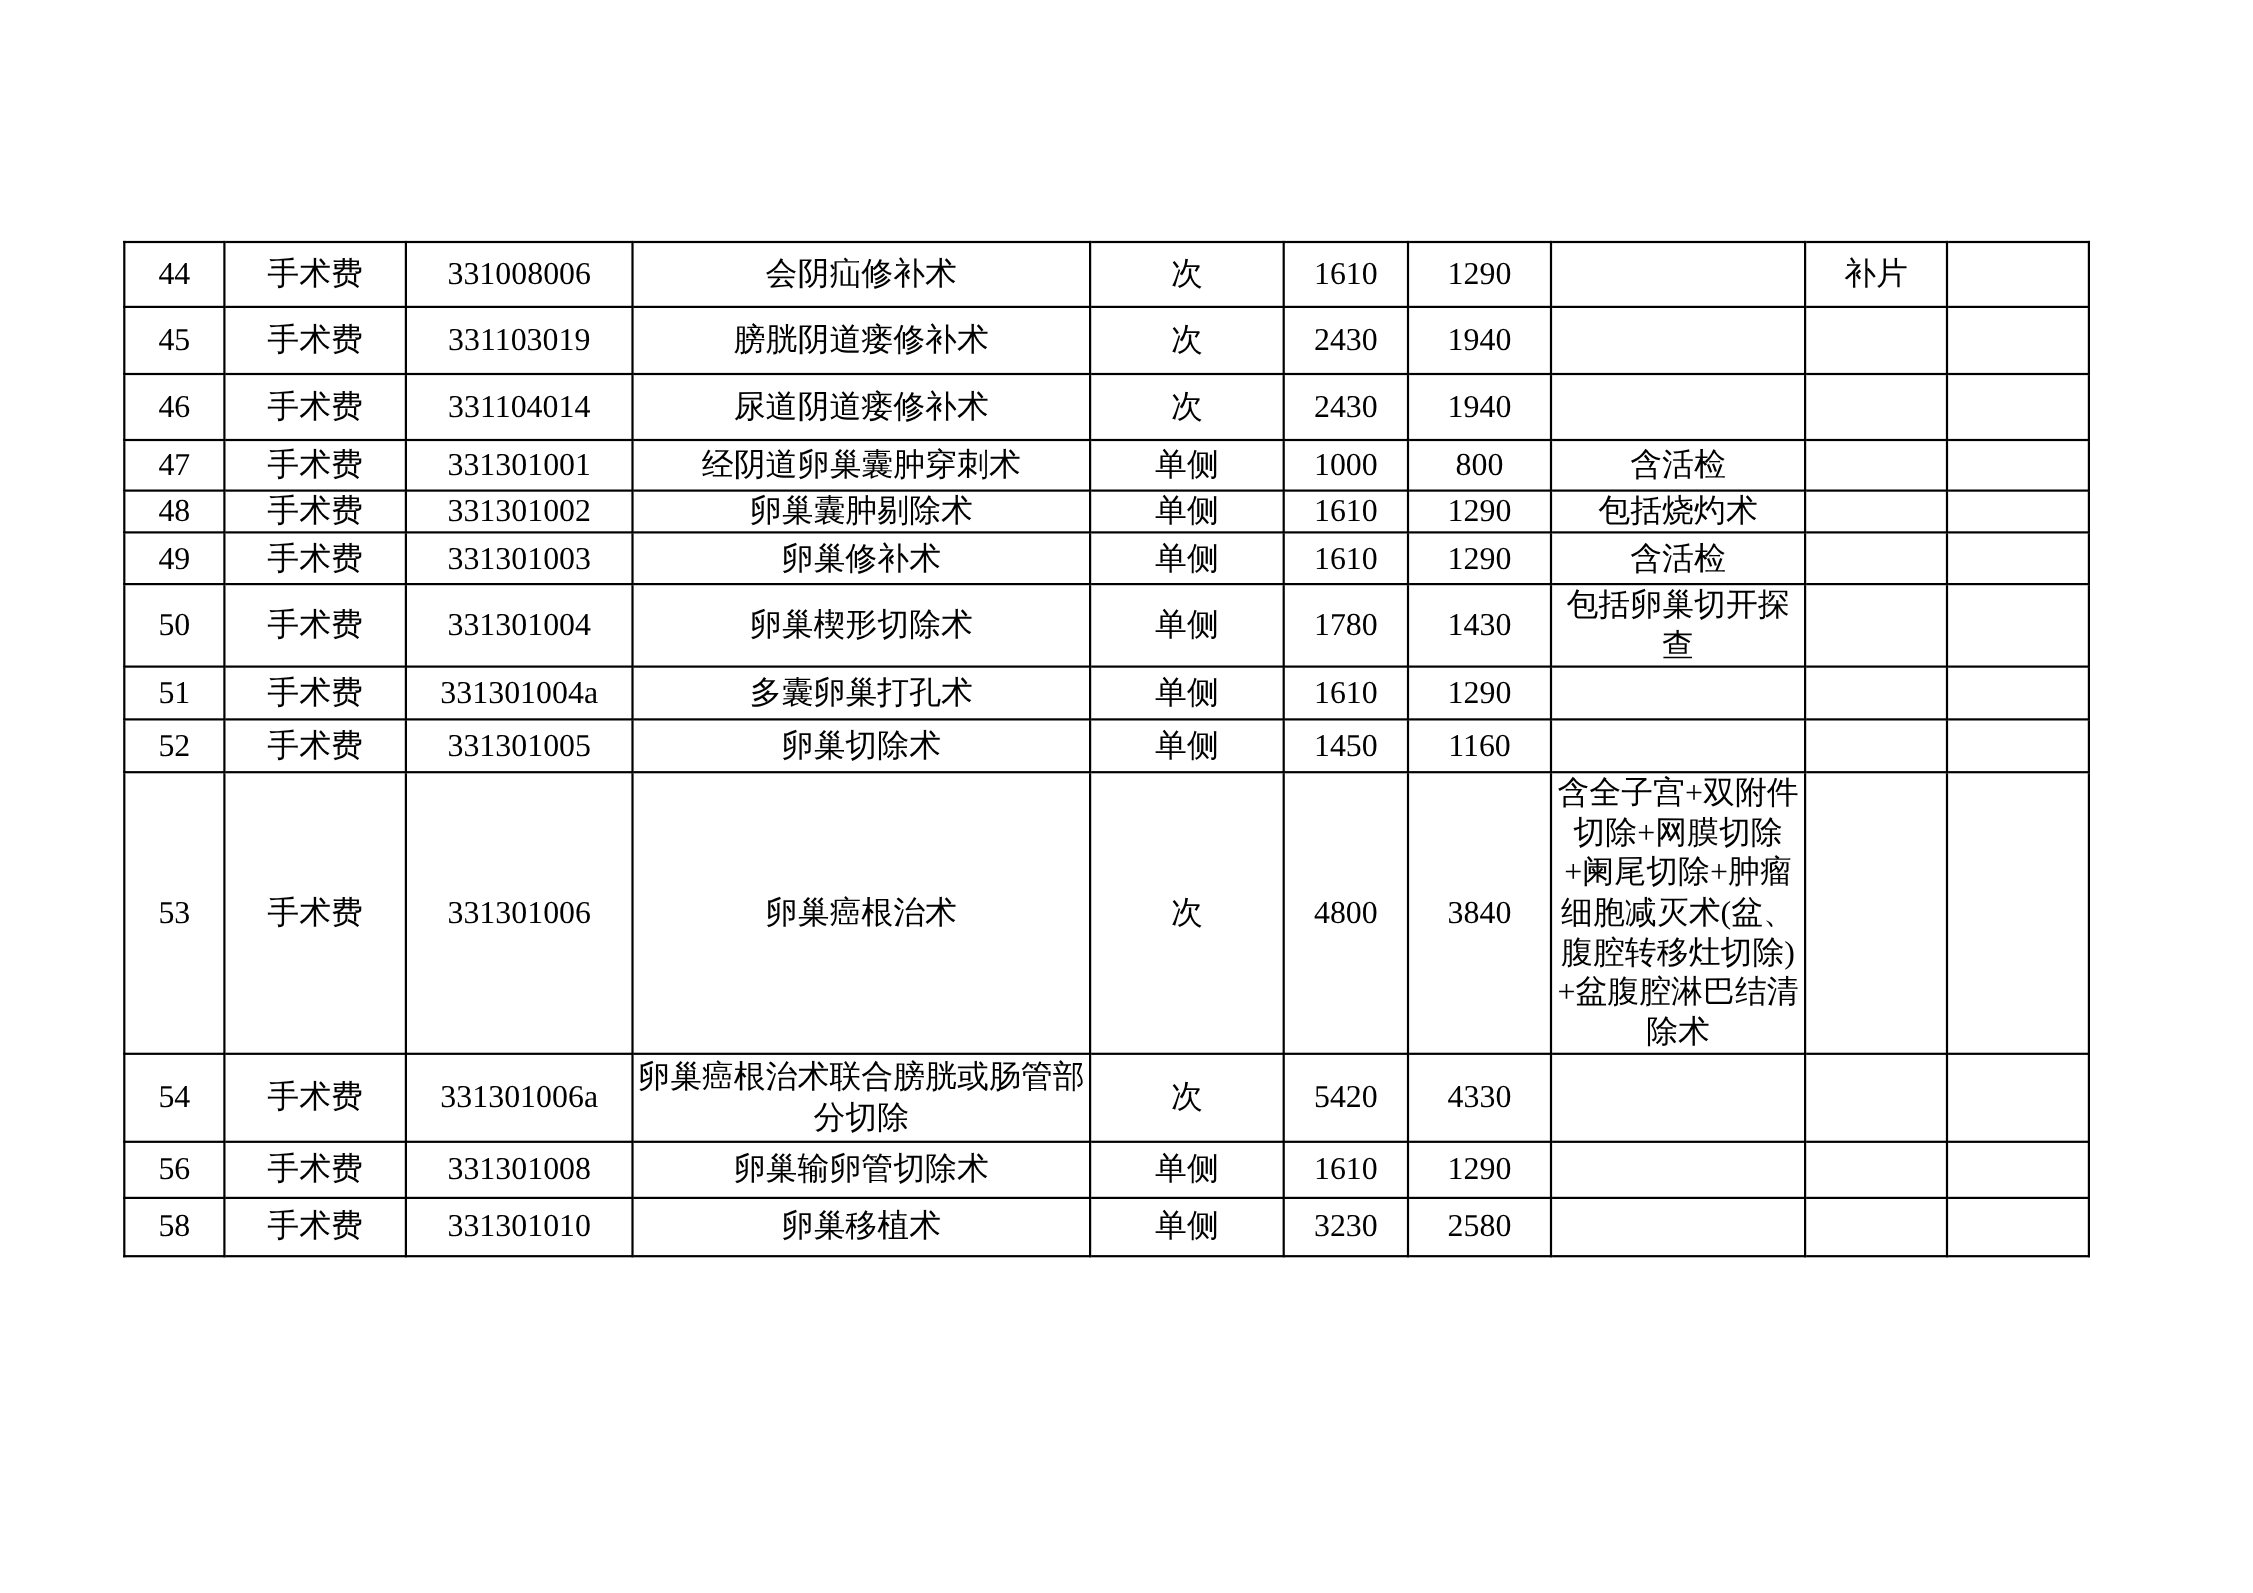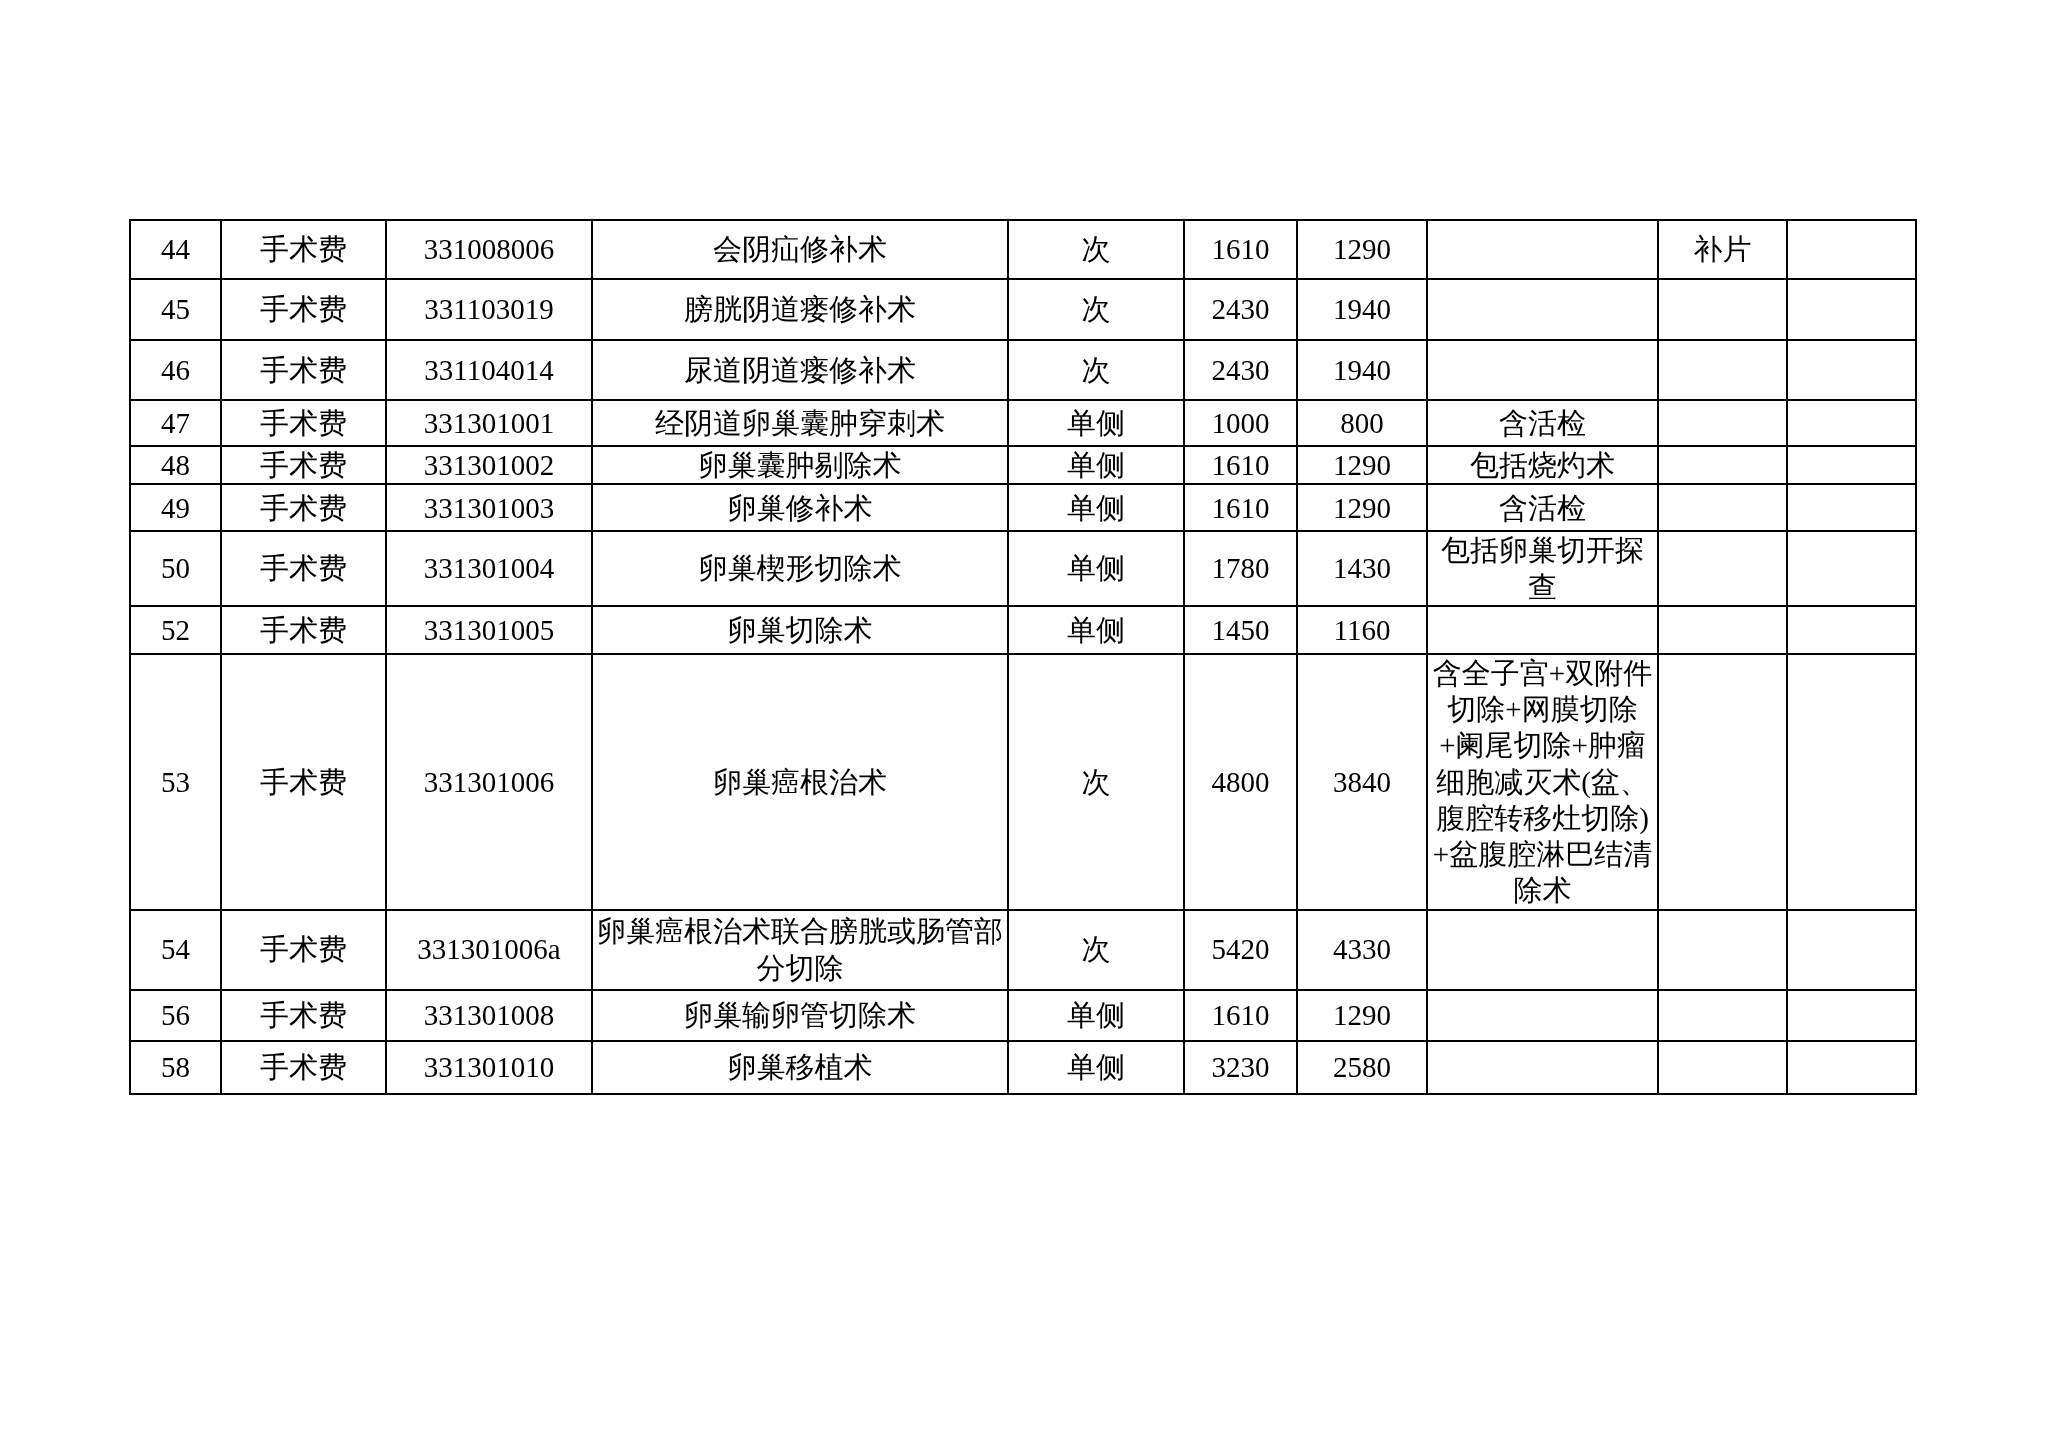--- a/index.html
+++ b/index.html
@@ -13,21 +13,21 @@
   .page {
     position: relative;
     width: 2048px;
     height: 1448px;
     background: #ffffff;
     font-family: "Liberation Serif", "DejaVu Serif", serif;
     color: #000000;
   }
   table.fee-table {
     position: absolute;
-    left: 129px;
+    left: 112px;
     top: 219px;
     width: 1786px;
     border-collapse: collapse;
     table-layout: fixed;
   }
   table.fee-table col.c-no      { width: 91px;  }
   table.fee-table col.c-cat     { width: 165px; }
   table.fee-table col.c-code    { width: 206px; }
   table.fee-table col.c-name    { width: 416px; }
   table.fee-table col.c-unit    { width: 176px; }
@@ -158,20 +158,32 @@
     <td class="cell-code">331301004</td>
     <td class="cell-name">卵巢楔形切除术</td>
     <td class="cell-unit">单侧</td>
     <td class="cell-price1">1780</td>
     <td class="cell-price2">1430</td>
     <td class="cell-note">包括卵巢切开探查</td>
     <td class="cell-remark"></td>
     <td class="cell-blank"></td>
   </tr>
         <tr style="height: 48px;">
+    <td class="cell-no">51</td>
+    <td class="cell-cat">手术费</td>
+    <td class="cell-code">331301004a</td>
+    <td class="cell-name">多囊卵巢打孔术</td>
+    <td class="cell-unit">单侧</td>
+    <td class="cell-price1">1610</td>
+    <td class="cell-price2">1290</td>
+    <td class="cell-note"></td>
+    <td class="cell-remark"></td>
+    <td class="cell-blank"></td>
+  </tr>
+        <tr style="height: 48px;">
     <td class="cell-no">52</td>
     <td class="cell-cat">手术费</td>
     <td class="cell-code">331301005</td>
     <td class="cell-name">卵巢切除术</td>
     <td class="cell-unit">单侧</td>
     <td class="cell-price1">1450</td>
     <td class="cell-price2">1160</td>
     <td class="cell-note"></td>
     <td class="cell-remark"></td>
     <td class="cell-blank"></td>

